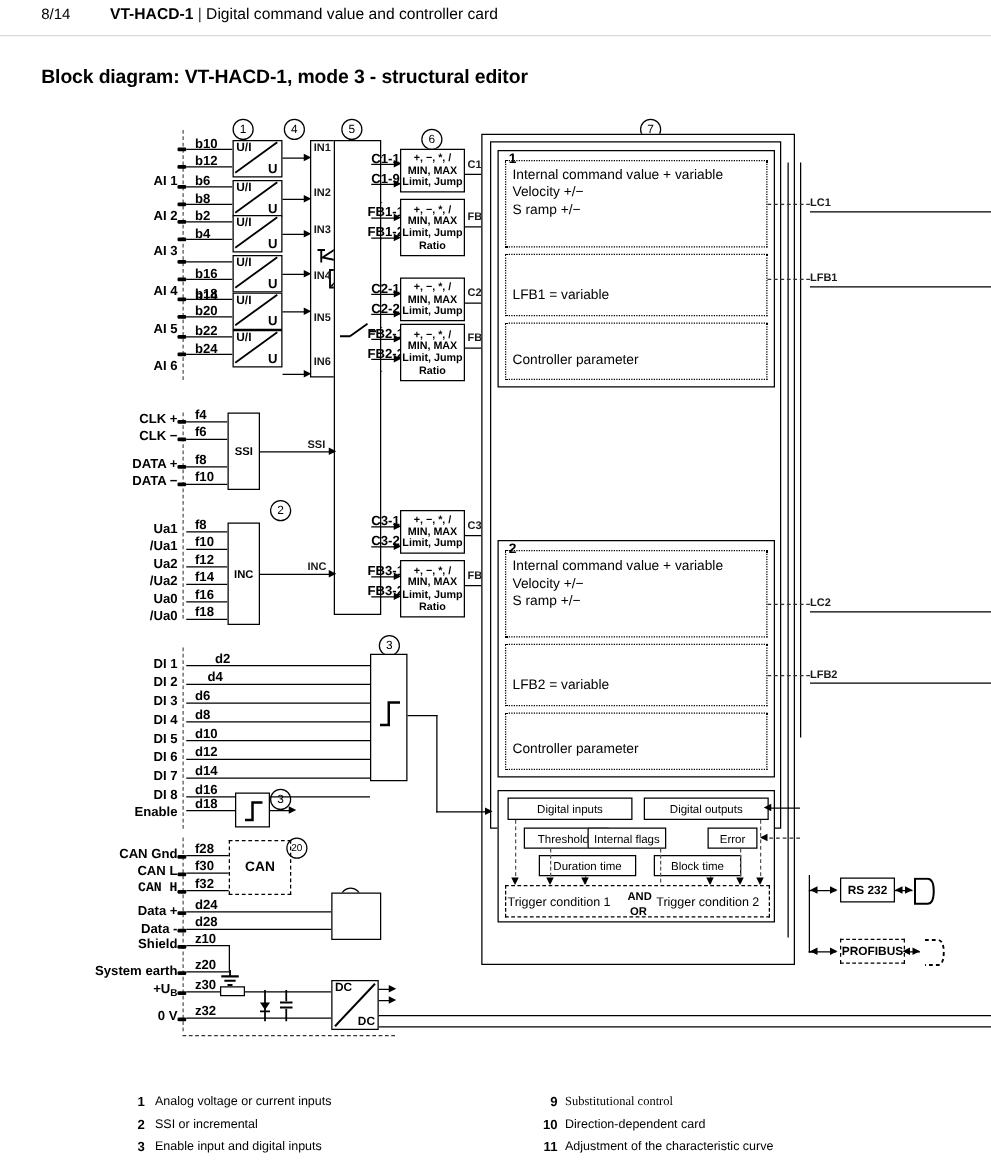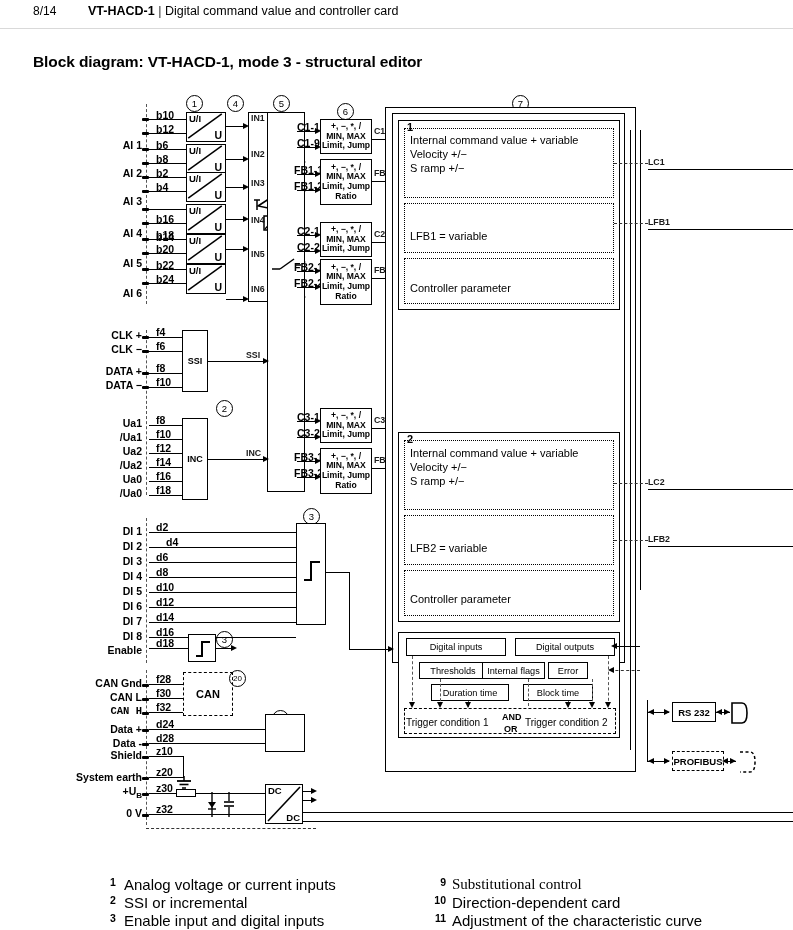--- a/index.html
+++ b/index.html
@@ -50,21 +50,21 @@
   .uibox .u2{position:absolute;right:3px;bottom:0px;font-size:10.5px;font-weight:bold;}
   .ioname{position:absolute;font-size:8.8px;font-weight:bold;color:#1a1a1a;white-space:nowrap;}
   .smallb{position:absolute;border:1.5px solid #000;box-sizing:border-box;background:#fff;
        display:flex;align-items:center;justify-content:center;font-size:9.2px;white-space:nowrap;}
   .smallbd{position:absolute;border:1.5px dashed #000;box-sizing:border-box;background:#fff;
        display:flex;align-items:center;justify-content:center;font-size:9.2px;white-space:nowrap;}
   
   #legend{left:110px;top:876px;width:660px;}
   .leg-row{position:relative;height:18px;}
   .leg-n{position:absolute;font-size:10.5px;font-weight:bold;}
-  .leg-t{position:absolute;font-size:15px;}
+  .leg-t{position:absolute;font-size:10px;}
 </style>
 </head>
 <body>
 
 <div class="abs" id="page-header">
   <span class="pgnum">8/14</span>
   <span class="title">
     <b>VT-HACD-1</b>
     <span class="sep">|</span>
     <span>Digital command value and controller card</span>
@@ -436,21 +436,21 @@
   <div class="arrowR" style="left:263px;top:456px;"></div>
 
   <div class="lbl-r" style="left:95px;top:526px;width:47px;">DI 1</div>
   <div class="lbl-r" style="left:95px;top:541px;width:47px;">DI 2</div>
   <div class="lbl-r" style="left:95px;top:556px;width:47px;">DI 3</div>
   <div class="lbl-r" style="left:95px;top:571px;width:47px;">DI 4</div>
   <div class="lbl-r" style="left:95px;top:586px;width:47px;">DI 5</div>
   <div class="lbl-r" style="left:95px;top:601px;width:47px;">DI 6</div>
   <div class="lbl-r" style="left:95px;top:616px;width:47px;">DI 7</div>
   <div class="lbl-r" style="left:95px;top:631px;width:47px;">DI 8</div>
-  <div class="pin" style="left:156px;top:522px;text-align:right;">d2</div>
+  <div class="pin" style="left:172px;top:522px;text-align:right;">d2</div>
   <div class="pin" style="left:166px;top:537px;">d4</div>
   <div class="pin" style="left:156px;top:552px;">d6</div>
   <div class="pin" style="left:156px;top:567px;">d8</div>
   <div class="pin" style="left:156px;top:582px;">d10</div>
   <div class="pin" style="left:156px;top:597px;">d12</div>
   <div class="pin" style="left:156px;top:612px;">d14</div>
   <div class="pin" style="left:156px;top:627px;">d16</div>
   <div class="ln hl" style="left:149px;top:532px;width:147px;"></div>
   <div class="ln hl" style="left:149px;top:547px;width:147px;"></div>
   <div class="ln hl" style="left:149px;top:562px;width:147px;"></div>
@@ -558,24 +558,24 @@
   <div class="box" style="left:398px;top:632px;width:222px;height:106px;"></div>
   <div class="smallb" style="left:406px;top:638px;width:100px;height:18px;">
     <span>Digital inputs</span>
   </div>
   <div class="smallb" style="left:515px;top:638px;width:100px;height:18px;">
     <span>Digital outputs</span>
   </div>
   <div class="smallb" style="left:419px;top:662px;width:68px;height:17px;">
     <span>Thresholds</span>
   </div>
-  <div class="smallb" style="left:482px;top:662px;width:63px;height:17px;">
+  <div class="smallb" style="left:470px;top:662px;width:63px;height:17px;">
     <span>Internal flags</span>
   </div>
-  <div class="smallb" style="left:548px;top:662px;width:40px;height:17px;">
+  <div class="smallb" style="left:566px;top:662px;width:40px;height:17px;">
     <span>Error</span>
   </div>
   <div class="smallb" style="left:431px;top:684px;width:78px;height:17px;">
     <span>Duration time</span>
   </div>
   <div class="smallb" style="left:523px;top:684px;width:70px;height:17px;">
     <span>Block time</span>
   </div>
   <div class="boxd" style="left:404px;top:708px;width:212px;height:26px;"></div>
   <div class="txt" style="left:406px;top:716px;font-size:10px;">Trigger condition 1</div>

